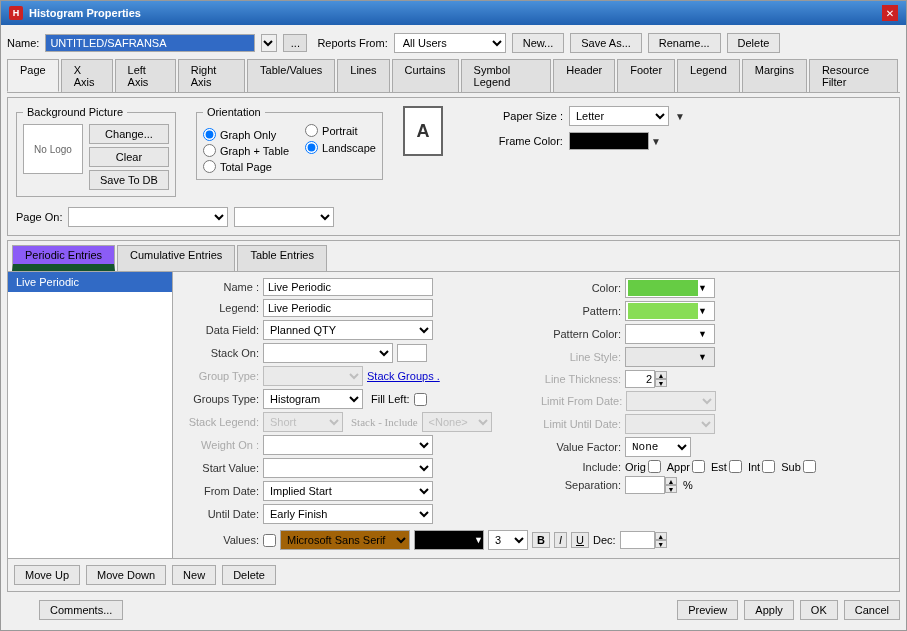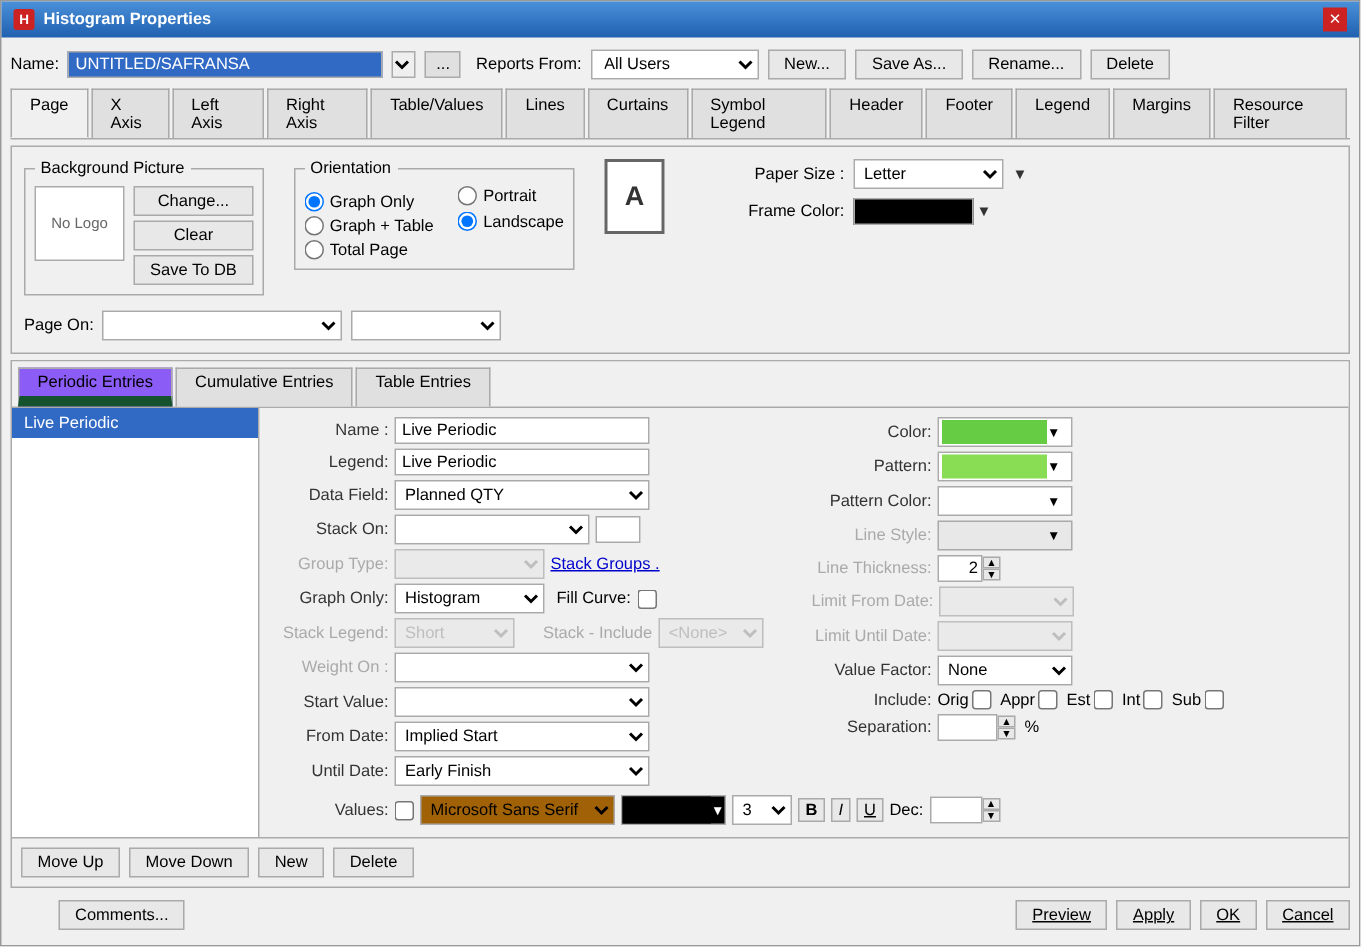--- a/index.html
+++ b/index.html
@@ -72,21 +72,21 @@
     .font-size-select { border: 1px solid #aaa; background: white; padding: 2px; font-size: 11px; width: 40px; }
     .bold-btn { border: 1px solid #aaa; background: #e8e8e8; padding: 1px 4px; font-weight: bold; cursor: pointer; font-size: 11px; }
     .italic-btn { border: 1px solid #aaa; background: #e8e8e8; padding: 1px 4px; font-style: italic; cursor: pointer; font-size: 11px; }
     .underline-btn { border: 1px solid #aaa; background: #e8e8e8; padding: 1px 4px; text-decoration: underline; cursor: pointer; font-size: 11px; }
     .dec-label { font-size: 11px; }
     
     .entries-buttons { display: flex; gap: 6px; padding: 6px; border-top: 1px solid #aaa; }
     
     .bottom-bar { display: flex; justify-content: space-between; align-items: center; padding: 4px 0; }
     .bottom-left { display: flex; gap: 6px; padding-left: 32px; }
-    .bottom-right { display: flex; gap: 6px; text-decoration: underline; }
+    .bottom-right { display: flex; gap: 6px; }
     
     fieldset { border: 1px solid #aaa; padding: 6px; }
     fieldset legend { padding: 0 4px; font-size: 11px; }
     
     select { font-size: 11px; }
     input[type="text"] { font-size: 11px; }
     
     .spin-field { display: flex; align-items: center; }
     .spin-input { border: 1px solid #aaa; background: white; padding: 2px; font-size: 11px; width: 30px; text-align: right; }
     .spin-arrows { display: flex; flex-direction: column; }
@@ -264,34 +264,34 @@
                 <input type="text" class="detail-input" style="width: 30px;">
               </div>
 
               <div class="detail-row">
                 <span class="detail-label disabled">Group Type:</span>
                 <select class="detail-select disabled" style="width:100px;" disabled=""><option></option></select>
                 <span class="stack-groups-link">Stack Groups .</span>
               </div>
 
               <div class="detail-row">
-                <span class="detail-label">Graph Only:</span>
+                <span class="detail-label">Groups Type:</span>
                 <select class="detail-select" style="width:100px;">
                   <option>Histogram</option>
                 </select>
-                <span style="margin-left:4px;font-size:11px;">Fill Curve:</span>
+                <span style="margin-left:4px;font-size:11px;">Fill Left:</span>
                 <input type="checkbox" style="">
               </div>
 
               <div class="detail-row">
                 <span class="detail-label disabled">Stack Legend:</span>
                 <select class="detail-select disabled" style="width:80px;" disabled="">
                   <option>Short</option>
                 </select>
-                <span style="margin-left:15px;font-size:11px;color:#aaa;">Stack - Include</span>
+                <span style="margin-left:4px;font-size:11px;color:#aaa;font-family:Liberation Serif, serif;">Stack - Include</span>
                 <select class="detail-select disabled" style="width:70px;" disabled="">
                   <option>&lt;None&gt;</option>
                 </select>
               </div>
 
               <div class="detail-row">
                 <span class="detail-label disabled">Weight On :</span>
                 <select class="detail-select" style="width:170px;"><option></option></select>
               </div>
 
@@ -365,21 +365,21 @@
                 <select class="detail-select disabled" style="width:90px;" disabled=""><option></option></select>
               </div>
 
               <div class="detail-row">
                 <span class="detail-label disabled">Limit Until Date:</span>
                 <select class="detail-select disabled" style="width:90px;" disabled=""><option></option></select>
               </div>
 
               <div class="detail-row">
                 <span class="detail-label">Value Factor:</span>
-                <select class="detail-select" style="width:90px;">
+                <select class="detail-select" style="width:66px;font-family:Liberation Mono, monospace;">
                   <option>None</option>
                 </select>
               </div>
 
               <div class="detail-row">
                 <span class="detail-label">Include:</span>
                 <div class="include-row">
                   <div class="include-item">
                     <span>Orig</span>
                     <input type="checkbox" style="">

